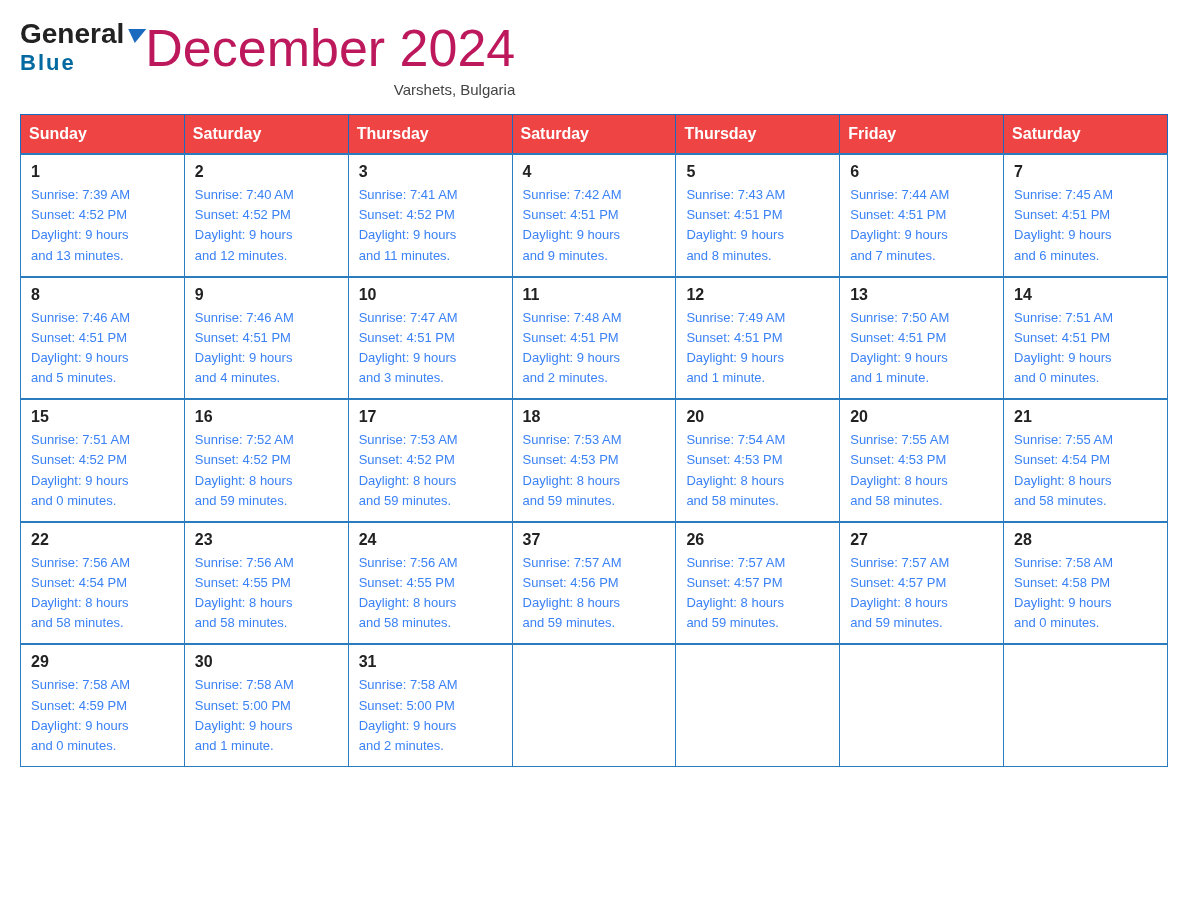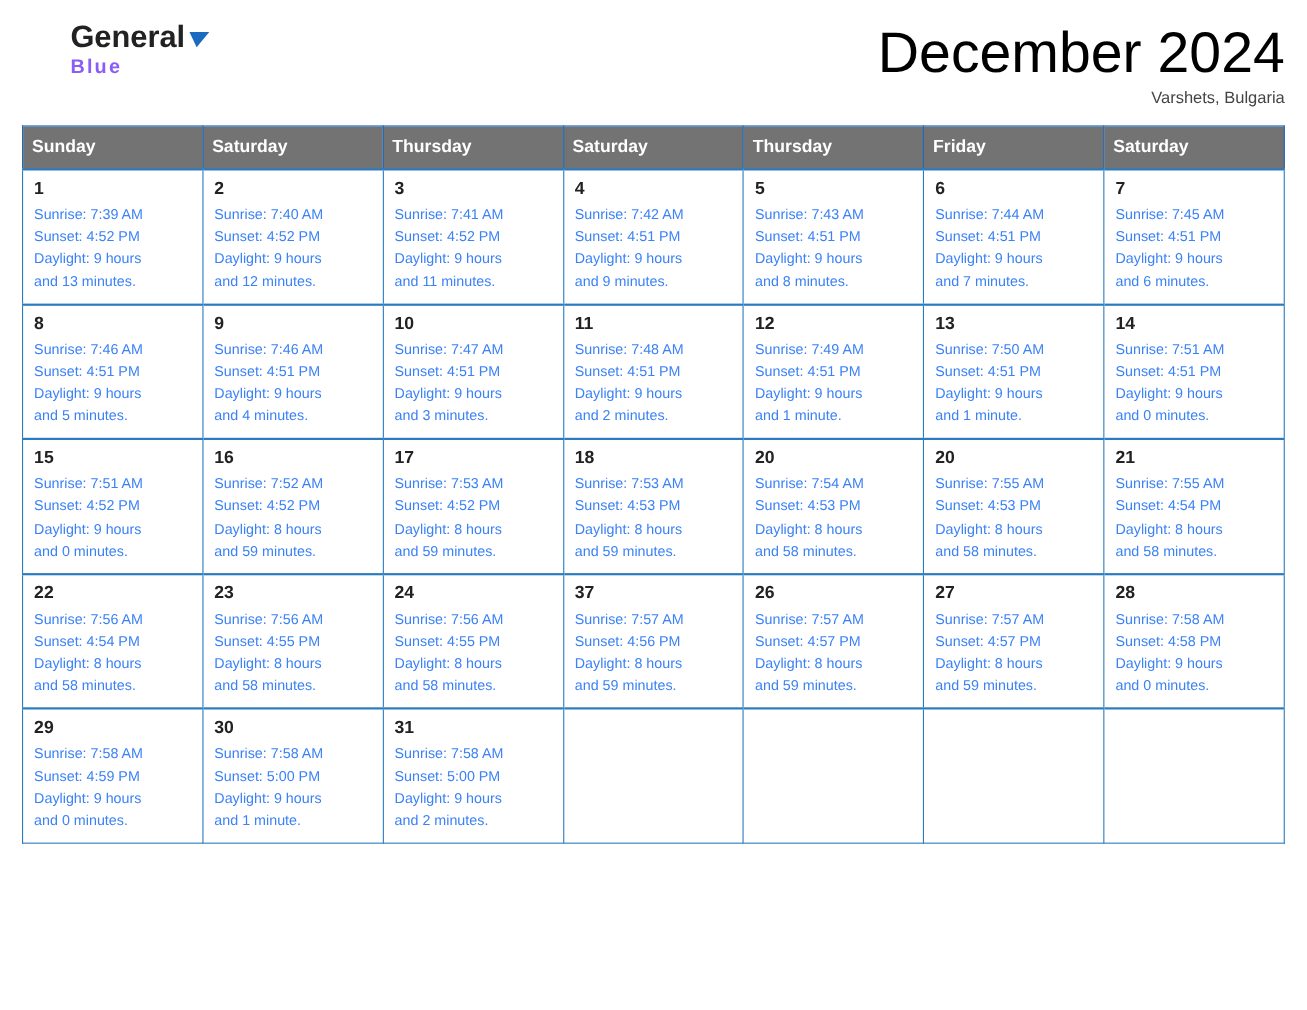--- a/index.html
+++ b/index.html
@@ -5,64 +5,62 @@
     * { margin: 0; padding: 0; box-sizing: border-box; }
     body {
       font-family: Arial, sans-serif;
       background: #fff;
       width: 1188px;
       min-height: 918px;
       padding: 20px;
     }
     .header {
       display: flex;
-      justify-content: space-between;
       align-items: flex-start;
       margin-bottom: 16px;
-      margin-left: 44px;
     }
     .logo {
       display: flex;
       flex-direction: column;
       align-items: flex-start;
     }
     .logo-text {
       font-size: 28px;
       font-weight: bold;
       color: #222;
       line-height: 1;
     }
     .logo-blue-line {
-      color: #8b5cf6;
-      font-size: 18px;
+      color: #0369a1;
+      font-size: 22px;
       font-weight: bold;
       letter-spacing: 2px;
       margin-top: 2px;
     }
     .title-block {
       text-align: right;
     }
     .calendar-title {
       font-size: 52px;
       font-weight: normal;
-      color: #000000;
+      color: #be185d;
       line-height: 1.1;
     }
     .calendar-subtitle {
       font-size: 15px;
       color: #444;
       margin-top: 4px;
     }
     .calendar {
       width: 100%;
       border-collapse: collapse;
       border: 1px solid #1a6bbf;
     }
     .calendar th {
-      background: #737373;
+      background: #ef4444;
       color: #fff;
       font-size: 16px;
       font-weight: bold;
       padding: 10px 8px;
       text-align: left;
       border: 1px solid #1a6bbf;
     }
     .calendar td {
       vertical-align: top;
       padding: 8px 10px 10px 10px;

